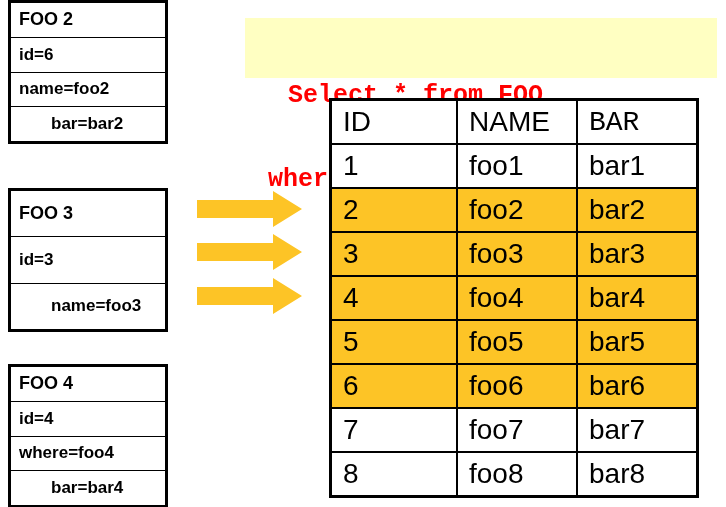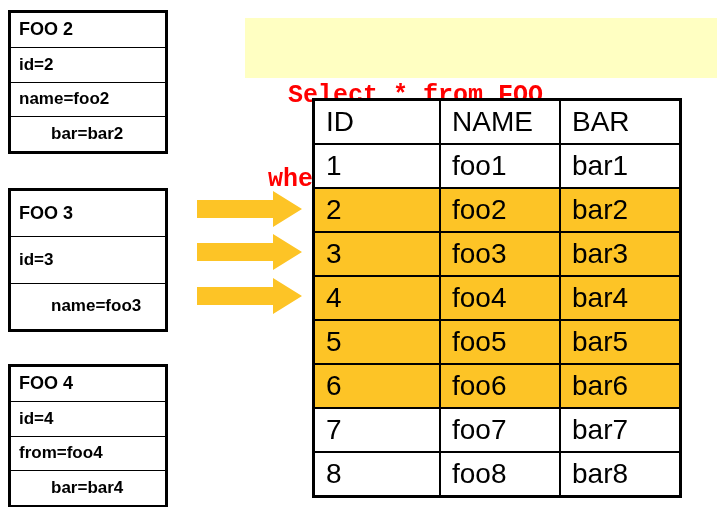--- a/index.html
+++ b/index.html
@@ -34,21 +34,21 @@
     display: flex;
     align-items: center;
     padding-left: 8px;
     border-bottom: 1px solid var(--border, #000000);
     font-weight: bold;
     font-size: 17px;
     white-space: nowrap;
   }
   .record-box .rb-row:last-child { border-bottom: none; padding-left: 40px; }
   .record-box .rb-title { font-size: 18px; }
-  .box-foo2 { top: 10px; }
+  .box-foo2 { top: 0; }
   .box-foo3 { top: 188px; }
   .box-foo4 { top: 364px; }
 
   
   .query-banner {
     position: absolute;
     left: 245px;
     top: 18px;
     width: 472px;
     height: 60px;
@@ -74,65 +74,65 @@
   }
   .arrow-1 { top: 191px; }
   .arrow-2 { top: 234px; }
   .arrow-3 { top: 278px; }
   .arrow svg { display: block; width: 100%; height: 100%; }
   .arrow polygon { fill: var(--highlight, #FDC426); }
 
   
   .result-table {
     position: absolute;
-    left: 312px;
+    left: 329px;
     top: 98px;
     border-collapse: collapse;
     background: #ffffff;
     border: 3px solid var(--border, #000000);
     table-layout: fixed;
   }
   .result-table td, .result-table th {
     border: 2px solid var(--border, #000000);
     height: 42px;
     padding: 0 0 0 11px;
     font-size: 28px;
     font-weight: normal;
     text-align: left;
     vertical-align: middle;
     white-space: nowrap;
     overflow: hidden;
   }
   .result-table .col-id   { width: 113px; }
   .result-table .col-name { width: 107px; }
-  .result-table .col-bar  { width: 107px; }
+  .result-table .col-bar  { width: 107px; font-family: Liberation Mono, monospace; }
   .result-table tr.hl td { background: var(--highlight, #FDC426); }
 </style>
 </head>
 <body>
 
 <div class="canvas">
 
   <div class="record-box box-foo2">
     <div class="rb-row rb-title">FOO 2</div>
-    <div class="rb-row">id=2</div>
+    <div class="rb-row">id=6</div>
     <div class="rb-row">name=foo2</div>
     <div class="rb-row">bar=bar2</div>
   </div>
 
   <div class="record-box box-foo3">
     <div class="rb-row rb-title">FOO 3</div>
     <div class="rb-row">id=3</div>
     <div class="rb-row">name=foo3</div>
   </div>
 
   <div class="record-box box-foo4">
     <div class="rb-row rb-title">FOO 4</div>
     <div class="rb-row">id=4</div>
-    <div class="rb-row">from=foo4</div>
+    <div class="rb-row">where=foo4</div>
     <div class="rb-row">bar=bar4</div>
   </div>
 
   <div class="query-banner">
     <div class="query-line-1">Select * from FOO</div>
     <div class="query-line-2">where id &gt; 1 and id &lt; 7</div>
   </div>
 
   <div class="arrow arrow-1">
     <svg viewBox="0 0 105 36" xmlns="http://www.w3.org/2000/svg">

